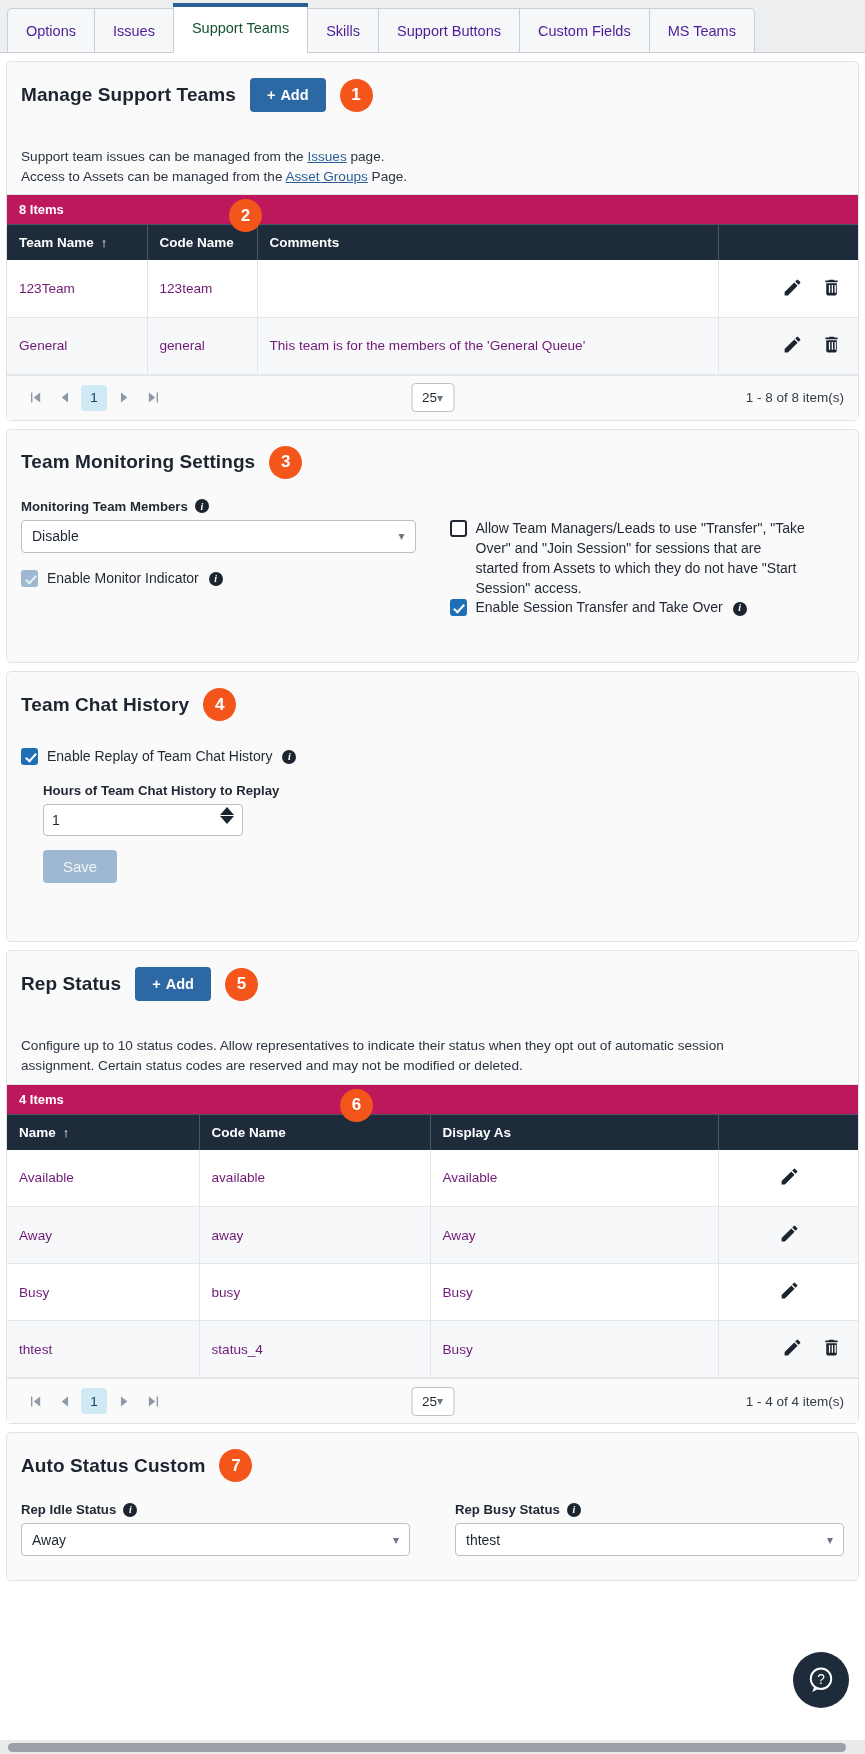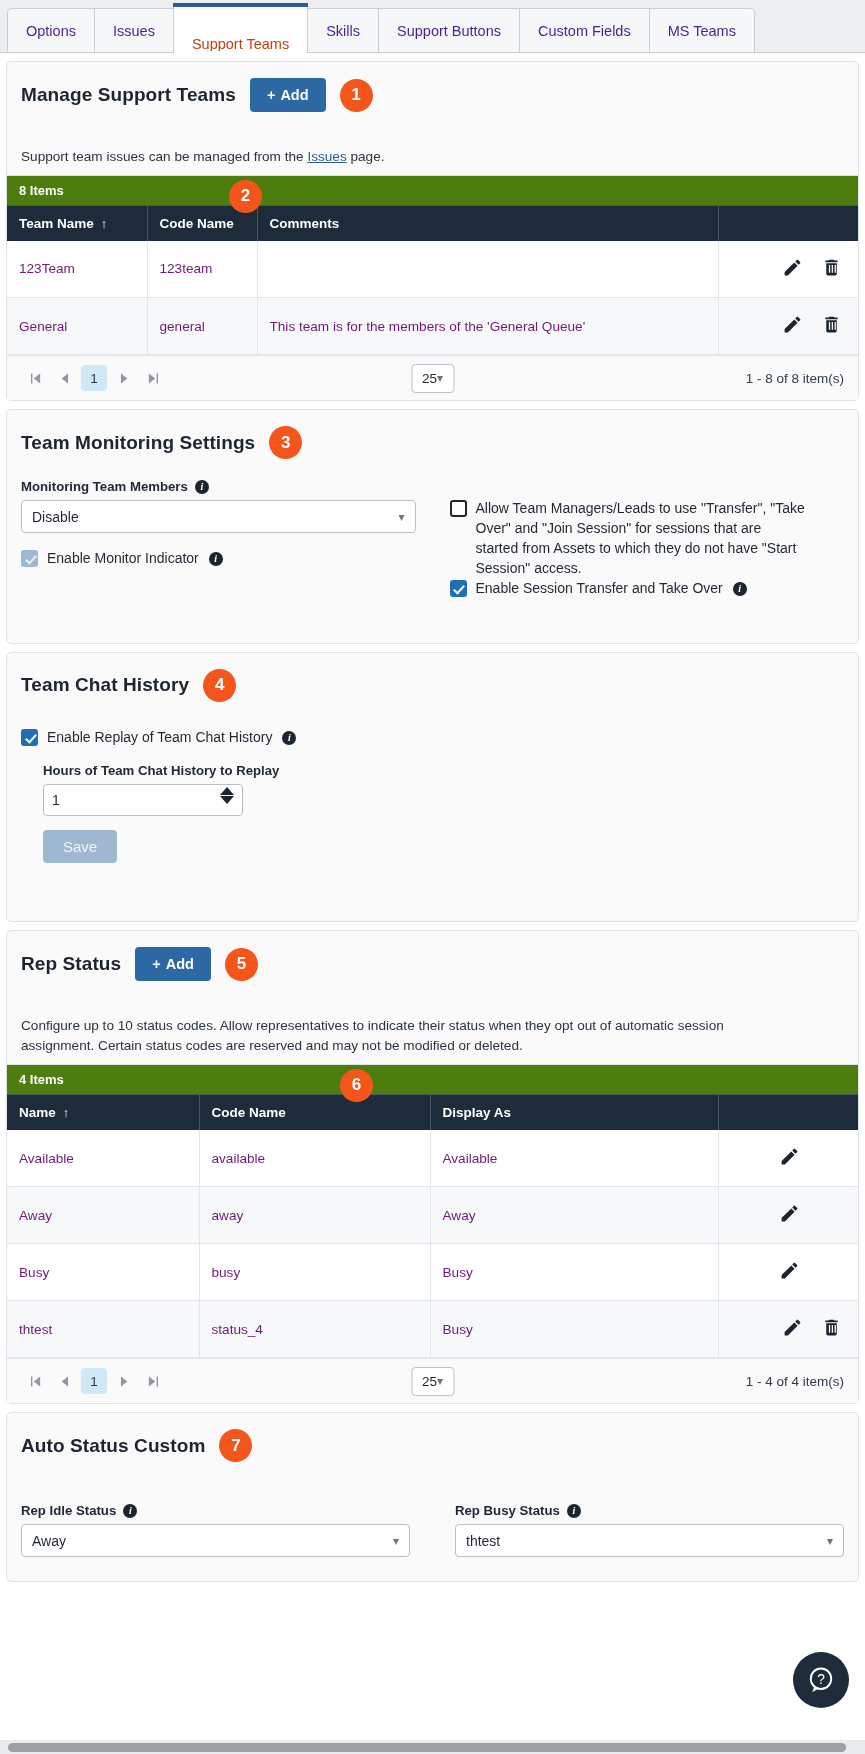--- a/index.html
+++ b/index.html
@@ -29,26 +29,25 @@
     background: #f6f7f8;
     border: 1px solid #c9ced4;
     border-bottom: none;
     border-right: none;
     position: relative;
   }
   .tab:first-child { border-top-left-radius: 5px; }
   .tab.last { border-right: 1px solid #c9ced4; border-top-right-radius: 5px; }
   .tab.active {
     background: #ffffff;
-    color: #c2410c;
+    color: #14532d;
     height: 49px;
     border-right: 1px solid #c9ced4;
     margin-right: -1px;
     z-index: 3;
-    align-items: flex-end;
   }
   .tab.active::before {
     content: ""; position: absolute; left: -1px; right: -1px; top: -1px;
     height: 4px; background: #2a5d96;
   }
   .tab.active::after {
     content: ""; position: absolute; left: 0; right: 0; bottom: -1px;
     height: 2px; background: #ffffff;
   }
 
@@ -83,21 +82,21 @@
     width: 33px; height: 33px; border-radius: 50%;
     background: #f4551b; color: #fff;
     display: flex; align-items: center; justify-content: center;
     font-size: 17px; font-weight: bold;
     flex: 0 0 auto;
   }
 
   
   .grid { border-top: 1px solid #dfe3e8; }
   .grid-count {
-    background: #4d7c0f; color: #fff;
+    background: #be185d; color: #fff;
     font-size: 13px; font-weight: bold;
     padding: 7px 12px;
     position: relative;
   }
   table { width: 100%; border-collapse: collapse; table-layout: fixed; }
   thead th {
     background: #1d2b3a; color: #fff;
     font-size: 13.5px; font-weight: bold; text-align: left;
     padding: 10px 12px;
     border-left: 1px solid #4a5665;
@@ -263,20 +262,21 @@
   <div class="panel-inner">
     <div class="panel-title-row">
       <div class="panel-title">Manage Support Teams</div>
       <button class="btn-add">
         <span class="plus">+</span><span>Add</span>
       </button>
       <div class="badge">1</div>
     </div>
     <div class="desc">
       <div><span>Support team issues can be managed from the </span><a href="#">Issues</a><span> page.</span></div>
+      <div><span>Access to Assets can be managed from the </span><a href="#">Asset Groups</a><span> Page.</span></div>
     </div>
   </div>
 
   <div class="grid">
     <div class="grid-count">
       <span>8 Items</span>
       <div class="badge badge-abs" style="left:222px; top:4px;">2</div>
     </div>
     <table>
       <colgroup>
@@ -541,21 +541,21 @@
     </div>
   </div>
 </div>
 
 <div class="panel">
   <div class="panel-inner" style="padding-bottom:24px;">
     <div class="panel-title-row">
       <div class="panel-title">Auto Status Custom</div>
       <div class="badge">7</div>
     </div>
-    <div class="two-col" style="margin-top:41px;gap:45px;">
+    <div class="two-col" style="margin-top:20px;gap:45px;">
       <div class="col">
         <div class="field-label">
           <span>Rep Idle Status</span>
           <span class="info-i">i</span>
         </div>
         <div class="sel">
           <span>Away</span>
           <span class="chev">▾</span>
         </div>
       </div>

